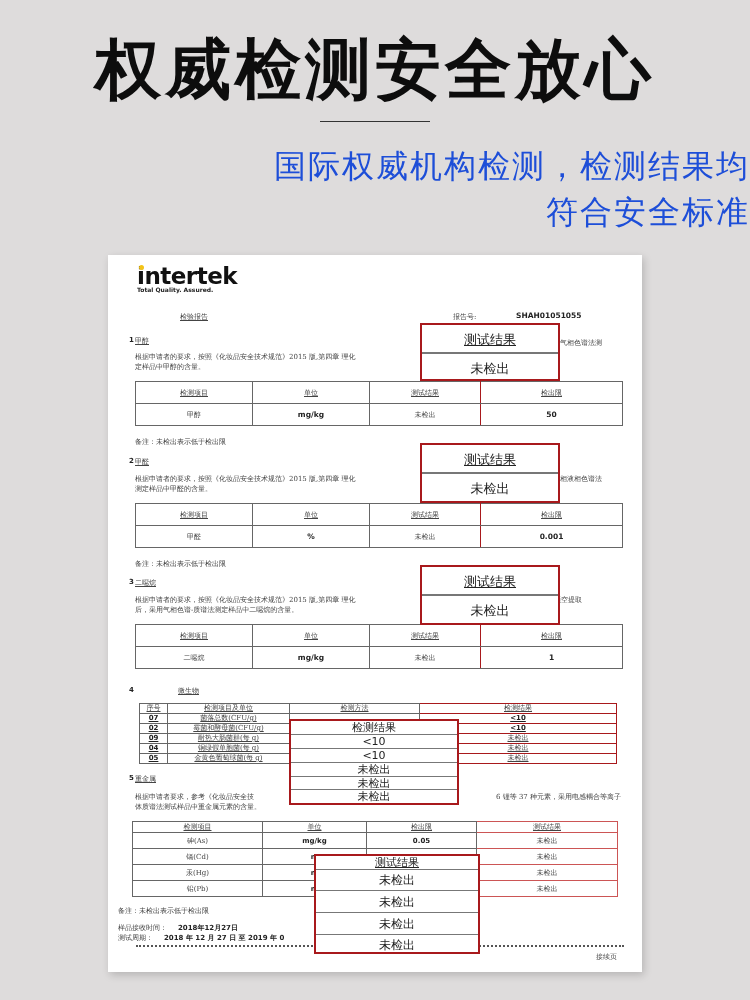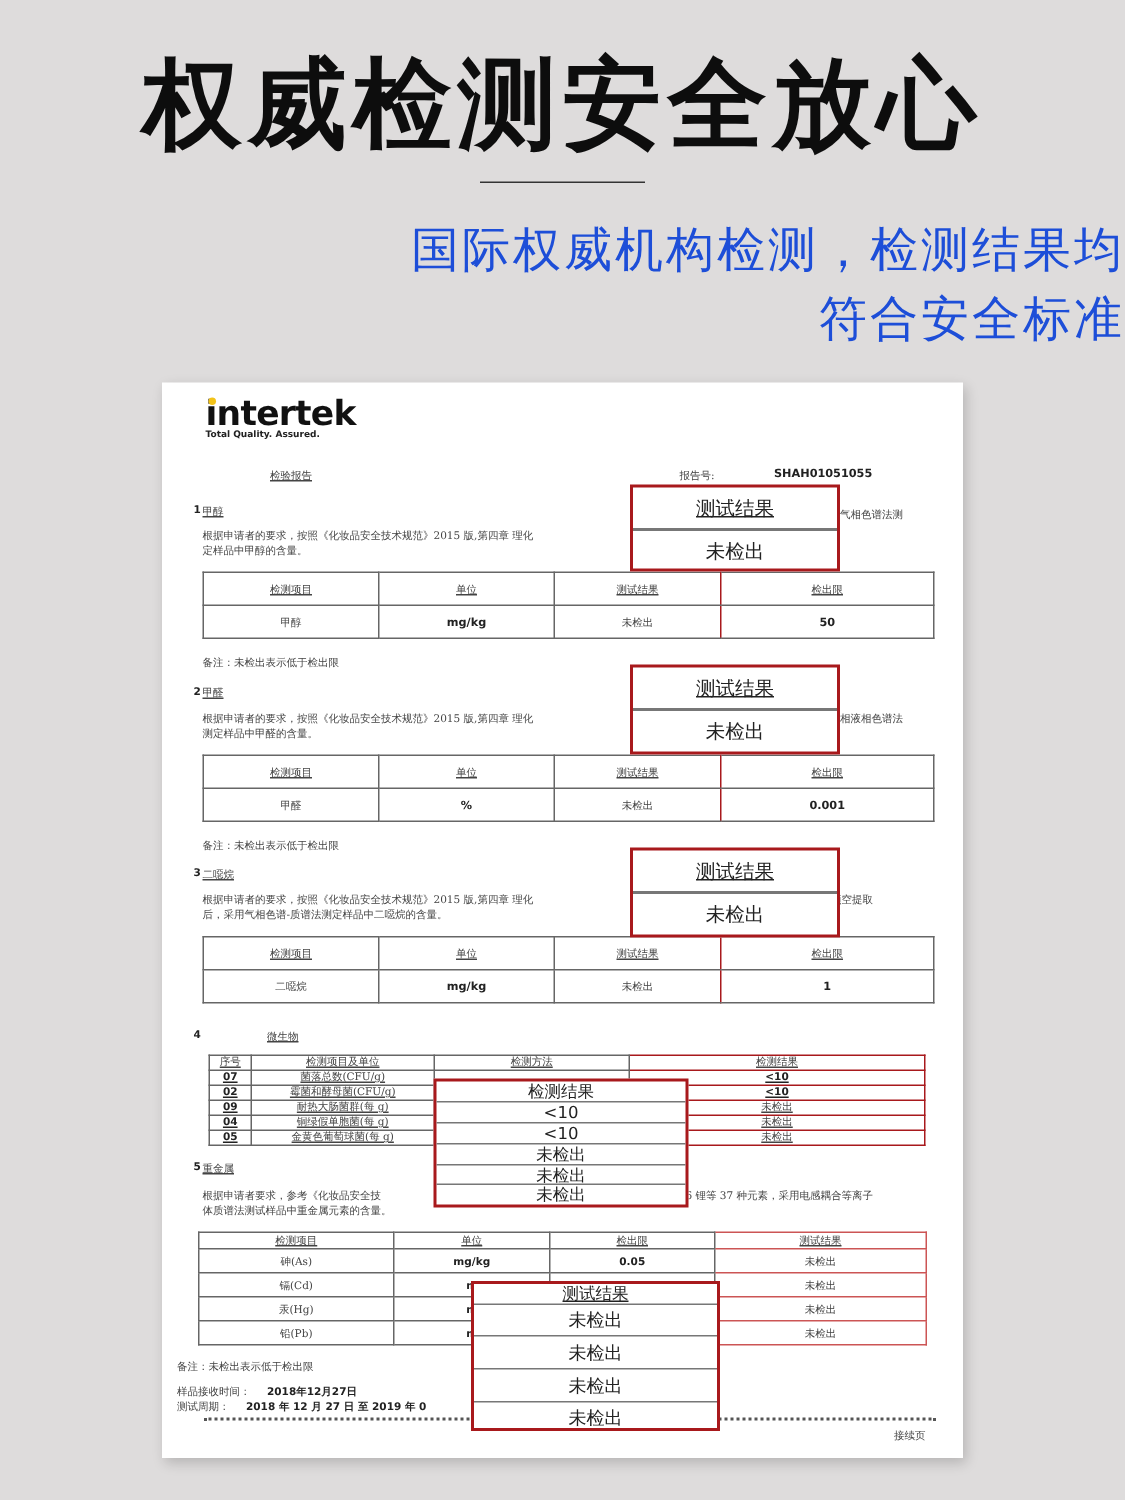--- a/index.html
+++ b/index.html
@@ -181,21 +181,21 @@
           <td>金黄色葡萄球菌(每 g)</td>
           <td></td>
           <td class="rc">未检出</td>
         </tr>
   </tbody>
     </table>
 
   <div class="t sans" style="left:10px;top:519px;">5</div>
   <div class="t u" style="left:27px;top:519px;">重金属</div>
   <div class="t" style="left:27px;top:537px;">根据申请者要求，参考《化妆品安全技</div>
-  <div class="t" style="left:349px;top:537px;">6 锂等 37 种元素，采用电感耦合等离子</div>
+  <div class="t" style="left:349px;top:537px;padding-left:39px;">6 锂等 37 种元素，采用电感耦合等离子</div>
   <div class="t" style="left:27px;top:547px;font-family:Liberation Mono, monospace;">体质谱法测试样品中重金属元素的含量。</div>
 
   <div class="callout" style="left:181px;top:464px;width:170px;height:86px;">
     <div class="row" style="height:14px;line-height:14px;font-size:11px;">检测结果</div>
     <div class="row b" style="height:14px;line-height:14px;font-size:11px;">&lt;10</div>
     <div class="row b" style="height:14px;line-height:14px;font-size:11px;">&lt;10</div>
     <div class="row" style="height:14px;line-height:14px;font-size:11px;">未检出</div>
     <div class="row" style="height:13px;line-height:13px;font-size:11px;">未检出</div>
     <div class="row" style="height:13px;line-height:13px;font-size:11px;">未检出</div>
   </div>

